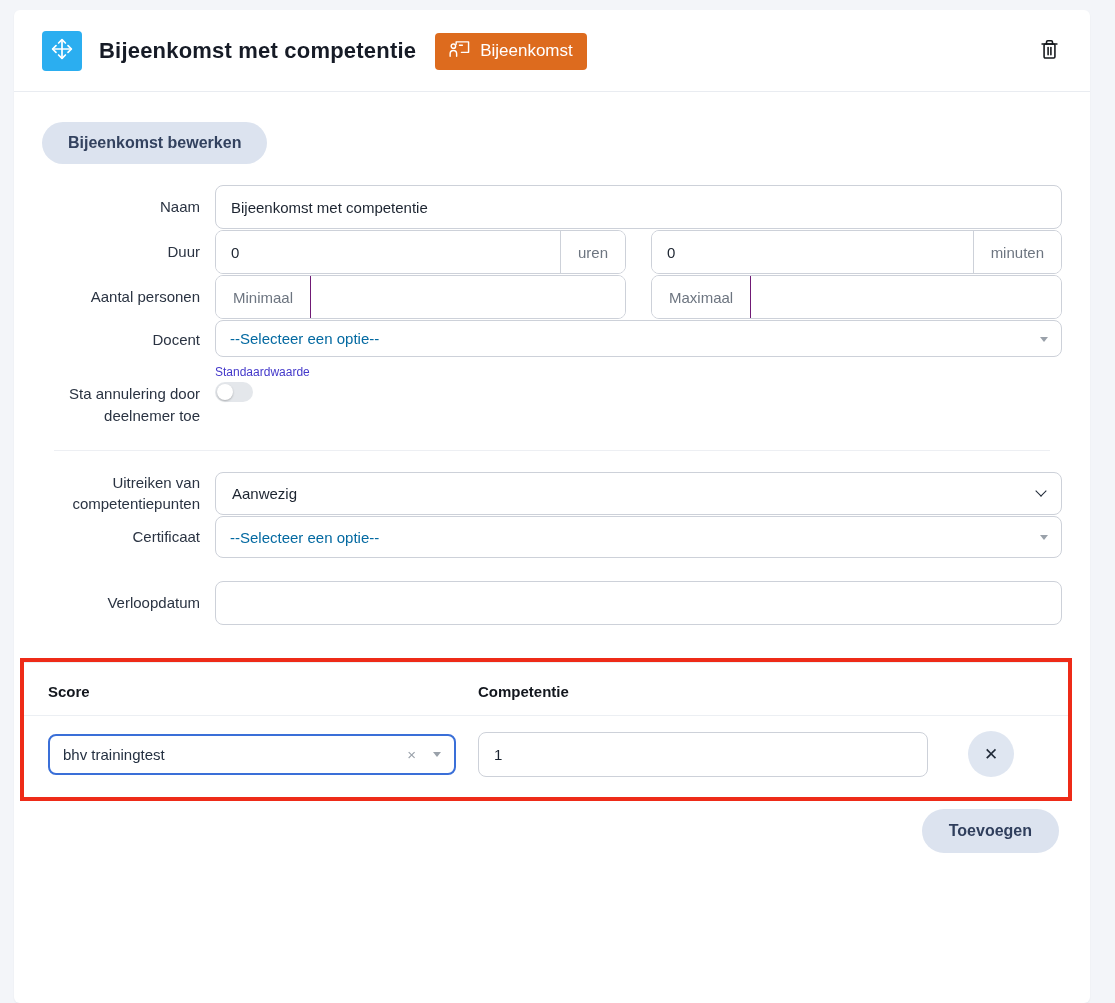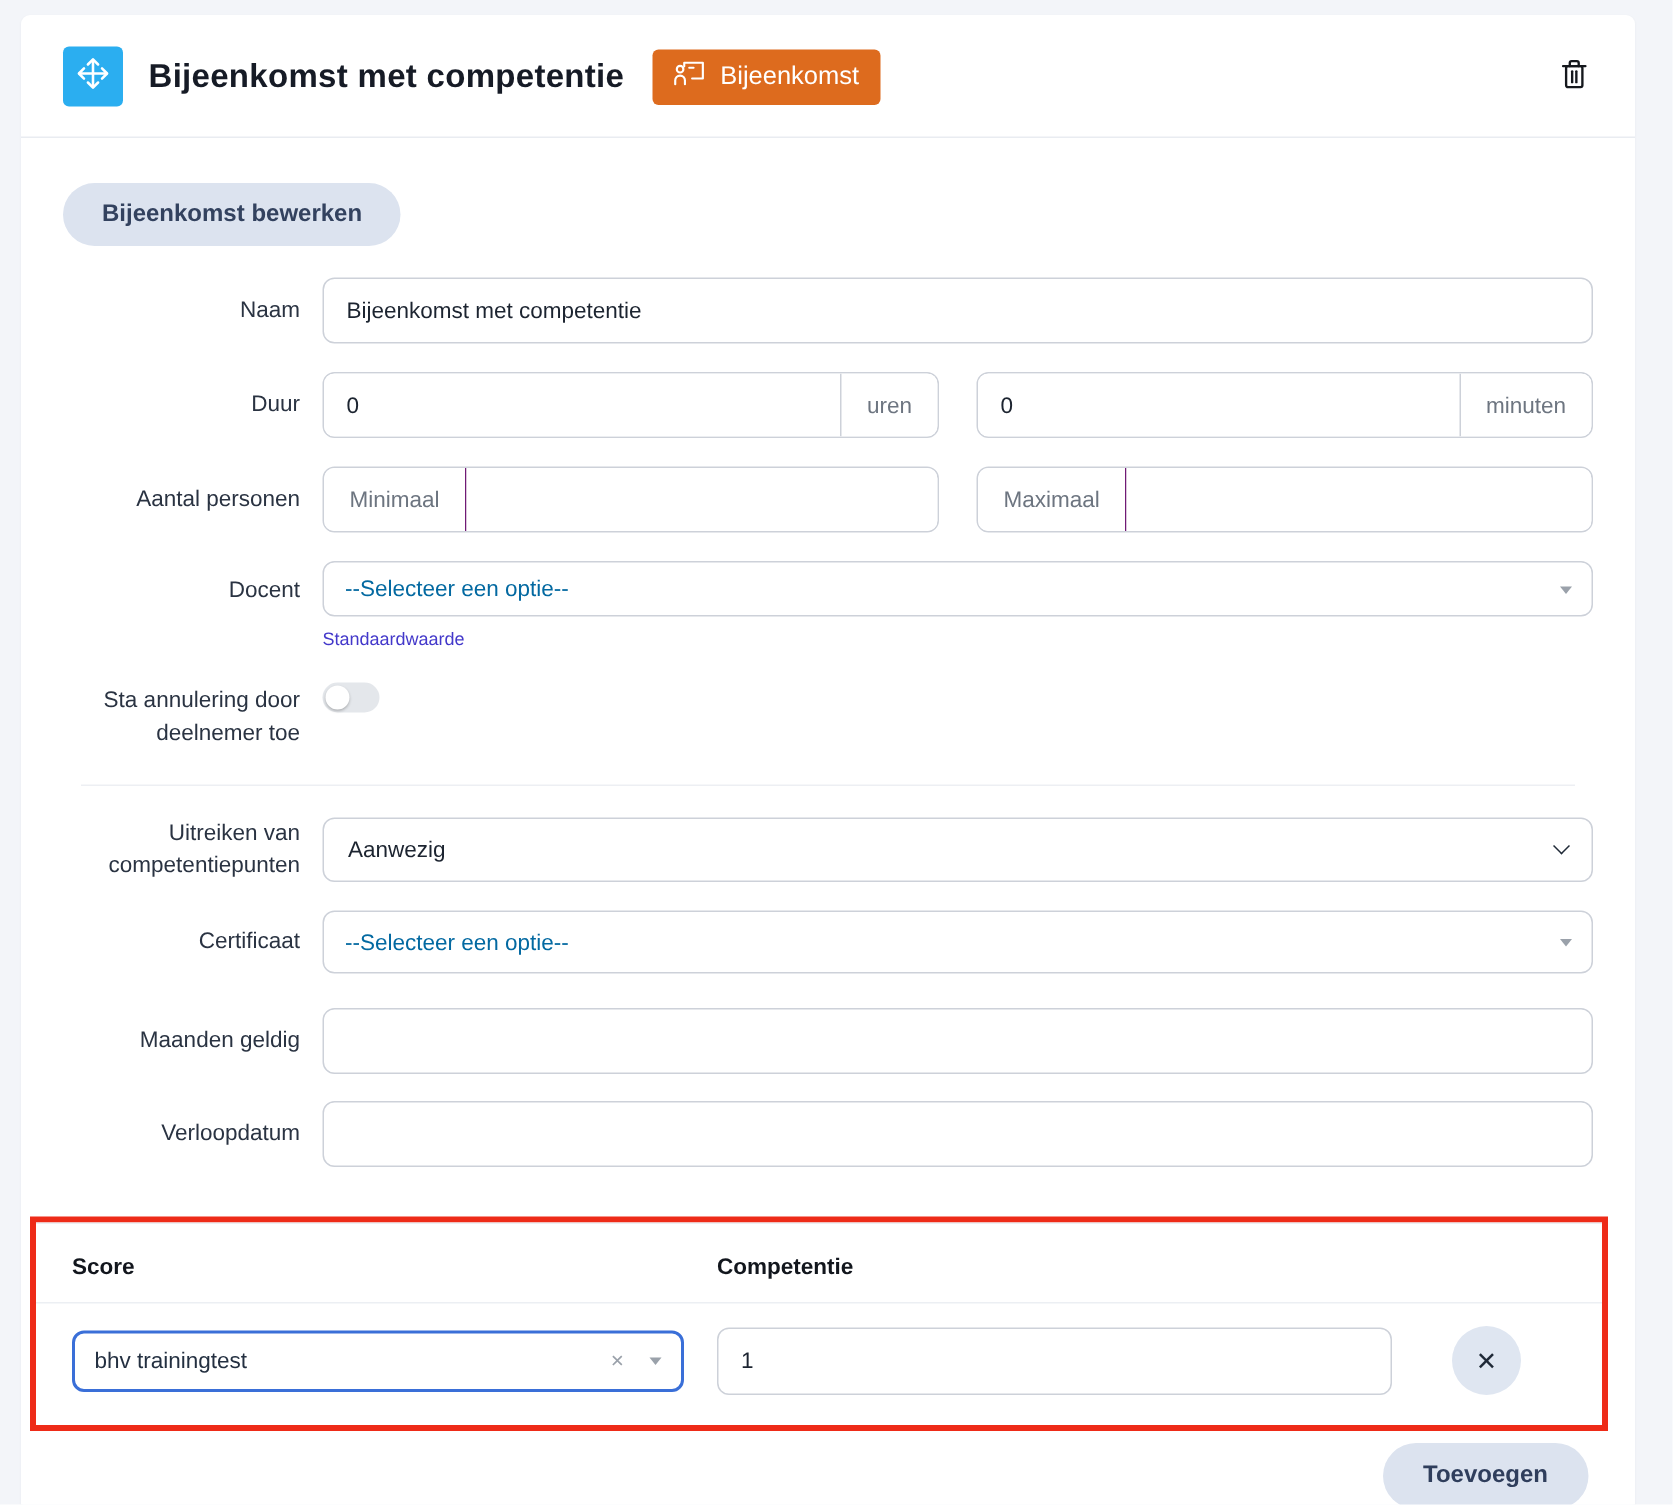--- a/index.html
+++ b/index.html
@@ -44,21 +44,21 @@
     display:inline-block;
     background:#dce3ef; color:#33425f;
     font-weight:bold; font-size:16px;
     padding:12px 26px; border-radius:22px;
     border:none; cursor:pointer;
     margin-bottom:21px;
     font-family:inherit;
   }
   .frow {
     display:grid; grid-template-columns:158px 1fr; column-gap:15px;
-    align-items:center; margin-bottom:19px;
+    align-items:center; margin-bottom:1px;
   }
   .frow.top { align-items:start; }
   .flabel {
     text-align:right; font-size:15px; color:#2a3342; line-height:1.45;
   }
   .frow.top .flabel { padding-top:9px; }
   .txt {
     width:100%; height:44px;
     border:1px solid #cdd1d9; border-radius:8px;
     padding:0 15px; font-size:15px; color:#1c2430;
@@ -273,24 +273,20 @@
     
     <div class="frow" style="margin-bottom:23px;">
       <label class="flabel">Certificaat</label>
       <div class="s2 tall">
         <span class="ph">--Selecteer een optie--</span>
         <span class="s2-caret"></span>
       </div>
     </div>
 
     
-    <div class="frow" style="margin-bottom:18px;">
-      <label class="flabel">Maanden geldig</label>
-      <input class="txt" type="text" value="" style="">
-    </div>
 
     
     <div class="frow" style="margin-bottom:0;">
       <label class="flabel">Verloopdatum</label>
       <input class="txt" type="text" value="" style="">
     </div>
 
     
     <div class="comp-box">
       <div class="comp-head comp-grid">

